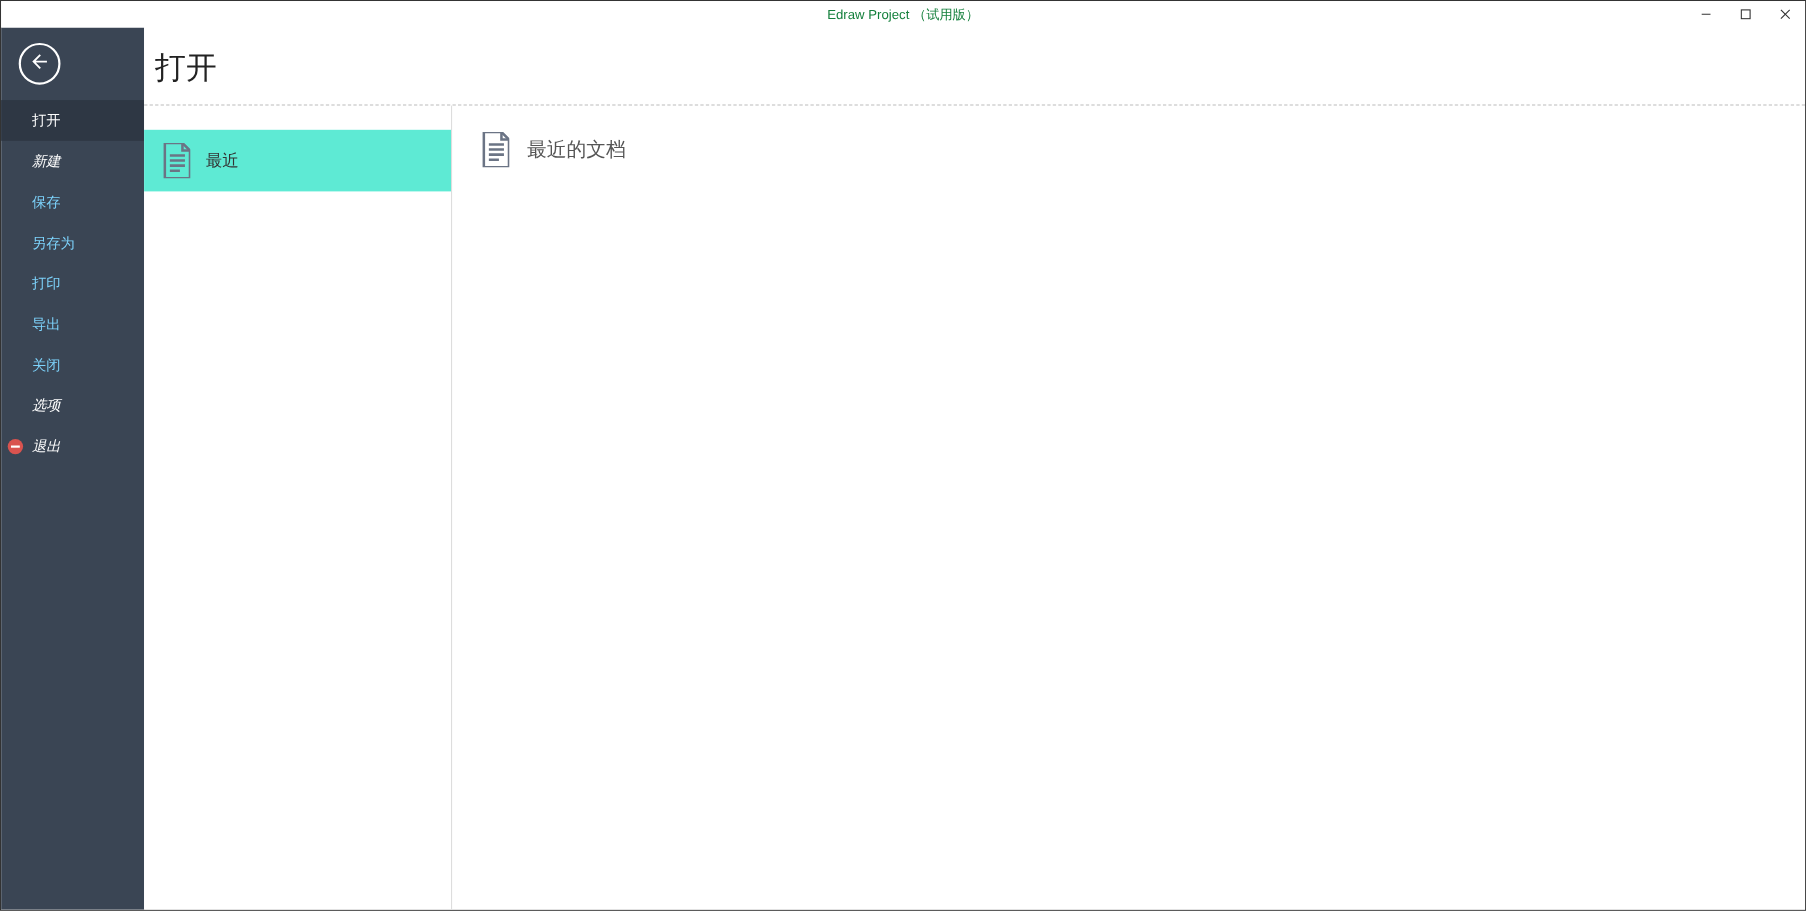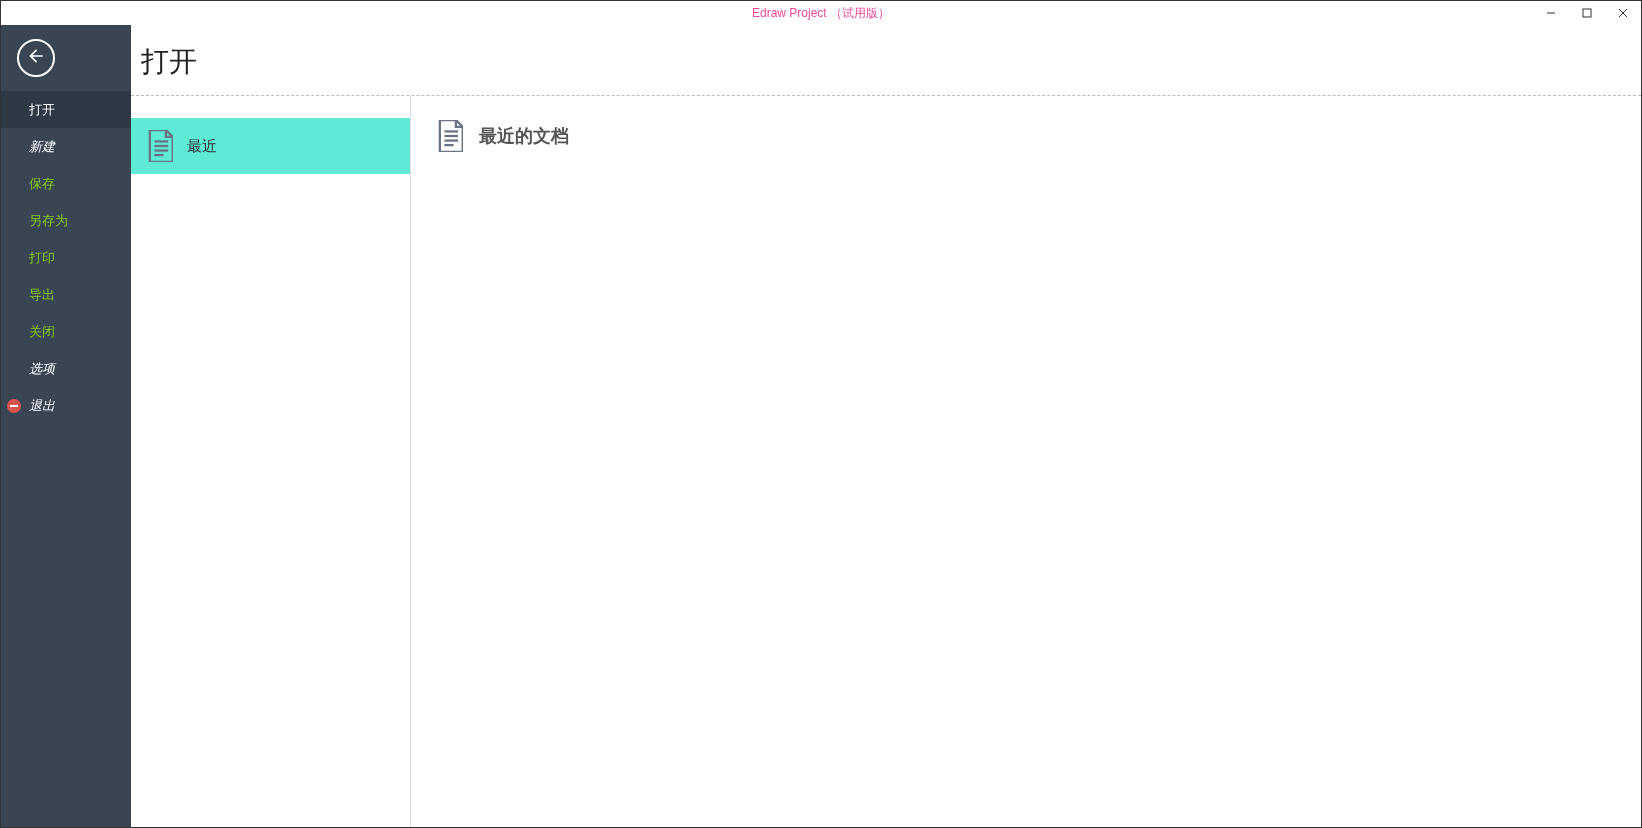--- a/index.html
+++ b/index.html
@@ -17,21 +17,21 @@
       position: relative;
     }
     .titlebar {
       height: 24px;
       background: #fff;
       display: flex;
       align-items: center;
       justify-content: center;
       position: relative;
       font-size: 12px;
-      color: #ec4899;
+      color: #15803d;
     }
     .titlebar-controls {
       position: absolute;
       right: 0;
       top: 0;
       display: flex;
       height: 100%;
       align-items: center;
     }
     .window-control {
@@ -70,21 +70,21 @@
     .back-button svg {
       width: 20px;
       height: 20px;
       fill: #fff;
     }
     .sidebar-item {
       height: 37px;
       display: flex;
       align-items: center;
       padding-left: 28px;
-      color: #84cc16;
+      color: #7dd3fc;
       font-size: 13px;
       cursor: pointer;
     }
     .sidebar-item.bright {
       color: #fff;
       font-style: italic;
     }
     .sidebar-item.active {
       background: #2e3744;
       color: #fff;
@@ -148,21 +148,20 @@
       width: 36px;
       height: 36px;
       display: flex;
       align-items: center;
       justify-content: center;
       margin-right: 10px;
     }
     .detail-panel {
       flex: 1;
       padding: 22px 20px;
-      font-weight: bold;
     }
     .detail-heading {
       display: flex;
       align-items: center;
       color: #555;
       font-size: 18px;
     }
     .detail-heading .icon-wrap {
       width: 36px;
       height: 36px;

